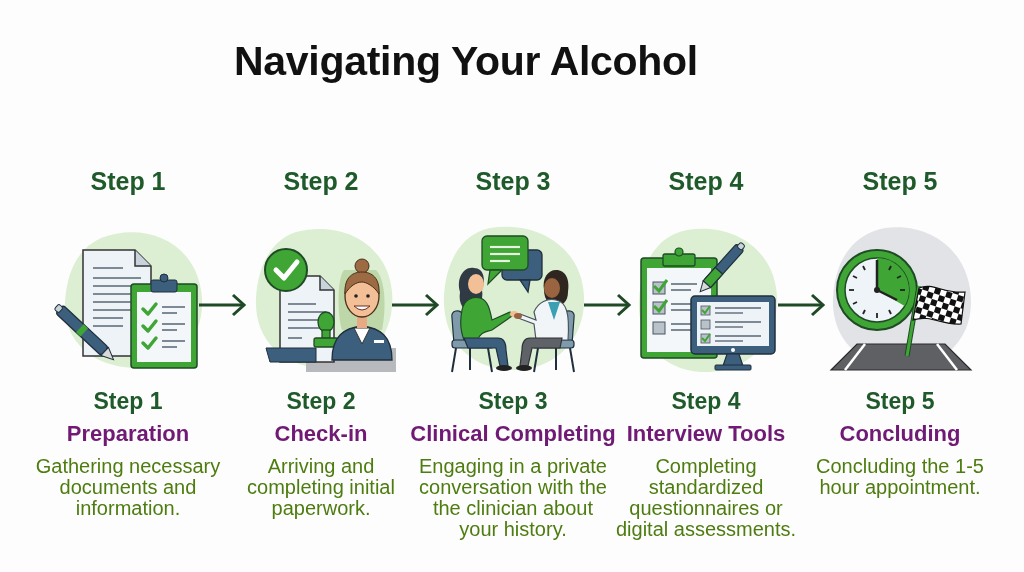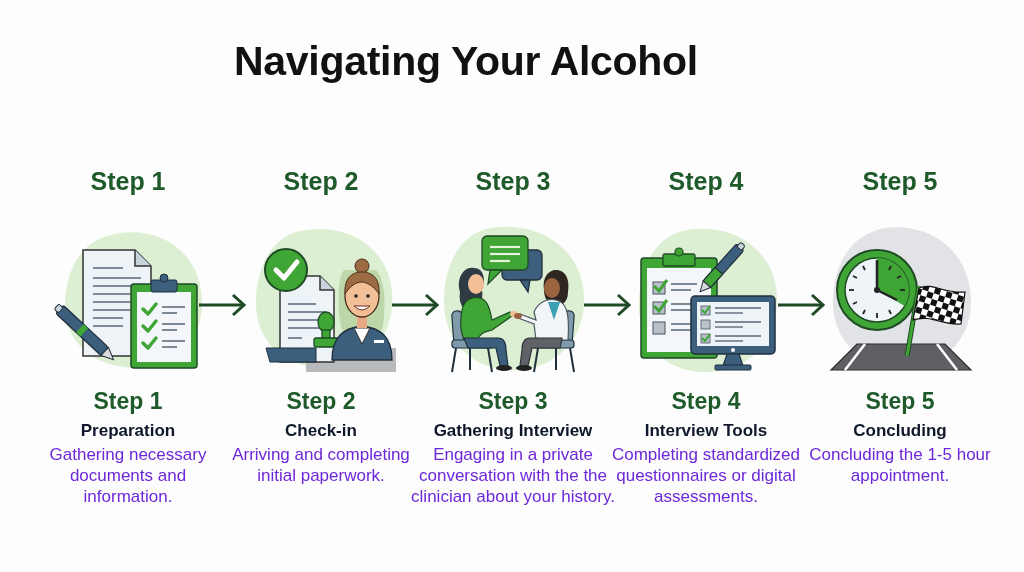--- a/index.html
+++ b/index.html
@@ -26,25 +26,25 @@
   .illus {
     position:absolute; top:220px; left:23px; width:150px; height:155px;
   }
   .illus svg { width:150px; height:155px; display:block; }
   .step-bottom {
     position:absolute; top:388px; left:0; width:100%;
     font-weight:700; font-size:23px; color:#1f5a2a;
   }
   .step-name {
     position:absolute; top:421px; left:-10px; width:calc(100% + 20px);
-    font-weight:700; font-size:17px; color:#0f172a; white-space:nowrap;
+    font-weight:700; font-size:22px; color:#701a75; white-space:nowrap;
   }
   .step-desc {
-    position:absolute; top:444px; left:-4px; width:calc(100% + 8px);
-    font-size:17px; line-height:21px; color:#6d28d9;
+    position:absolute; top:456px; left:-4px; width:calc(100% + 8px);
+    font-size:20px; line-height:21px; color:#4d7c0f;
   }
   .arrow {
     position:absolute; top:292px; width:50px; height:26px;
   }
   .arrow svg { width:50px; height:26px; display:block; }
 </style>
 </head>
 <body>
 
 <div class="title">
@@ -201,21 +201,21 @@
       <path d="M106 70 C104 58 110 50 118 50 C128 50 132 60 130 72 C130 82 124 86 118 86 C112 86 106 80 106 70 Z" fill="#2f2620"></path>
       <ellipse cx="114" cy="68" rx="8" ry="10" fill="#9a6440"></ellipse>
       <path d="M96 92 C100 82 110 78 118 80 C128 82 132 92 130 120 H98 L96 104 L80 98 L82 94 L98 100 Z" fill="#f1f5f8" stroke="#4a5560" stroke-width="1.2"></path>
       <path d="M110 82 L116 100 L122 82 Z" fill="#3aa0b2"></path>
       <path d="M124 118 H92 C86 118 84 124 84 130 L82 146 H90 L94 128 H122 Z" fill="#5f6368" stroke="#2f3338" stroke-width="1.2"></path>
       <ellipse cx="86" cy="148" rx="8" ry="3" fill="#222"></ellipse>
       <ellipse cx="80" cy="96" rx="4" ry="3" fill="#9a6440"></ellipse>
     </svg>
   </div>
   <div class="step-bottom">Step 3</div>
-  <div class="step-name">Gathering Interview</div>
+  <div class="step-name">Clinical Completing</div>
   <div class="step-desc">Engaging in a private conversation with the the clinician about your history.</div>
 </div>
 
 <div class="arrow" style="left:582px;">
   <svg viewBox="0 0 50 26">
       <line x1="2" y1="13" x2="46" y2="13" stroke="#1f4a26" stroke-width="3"></line>
       <path d="M36 3 L47 13 L36 23" fill="none" stroke="#1f4a26" stroke-width="3"></path>
     </svg>
 </div>
 

